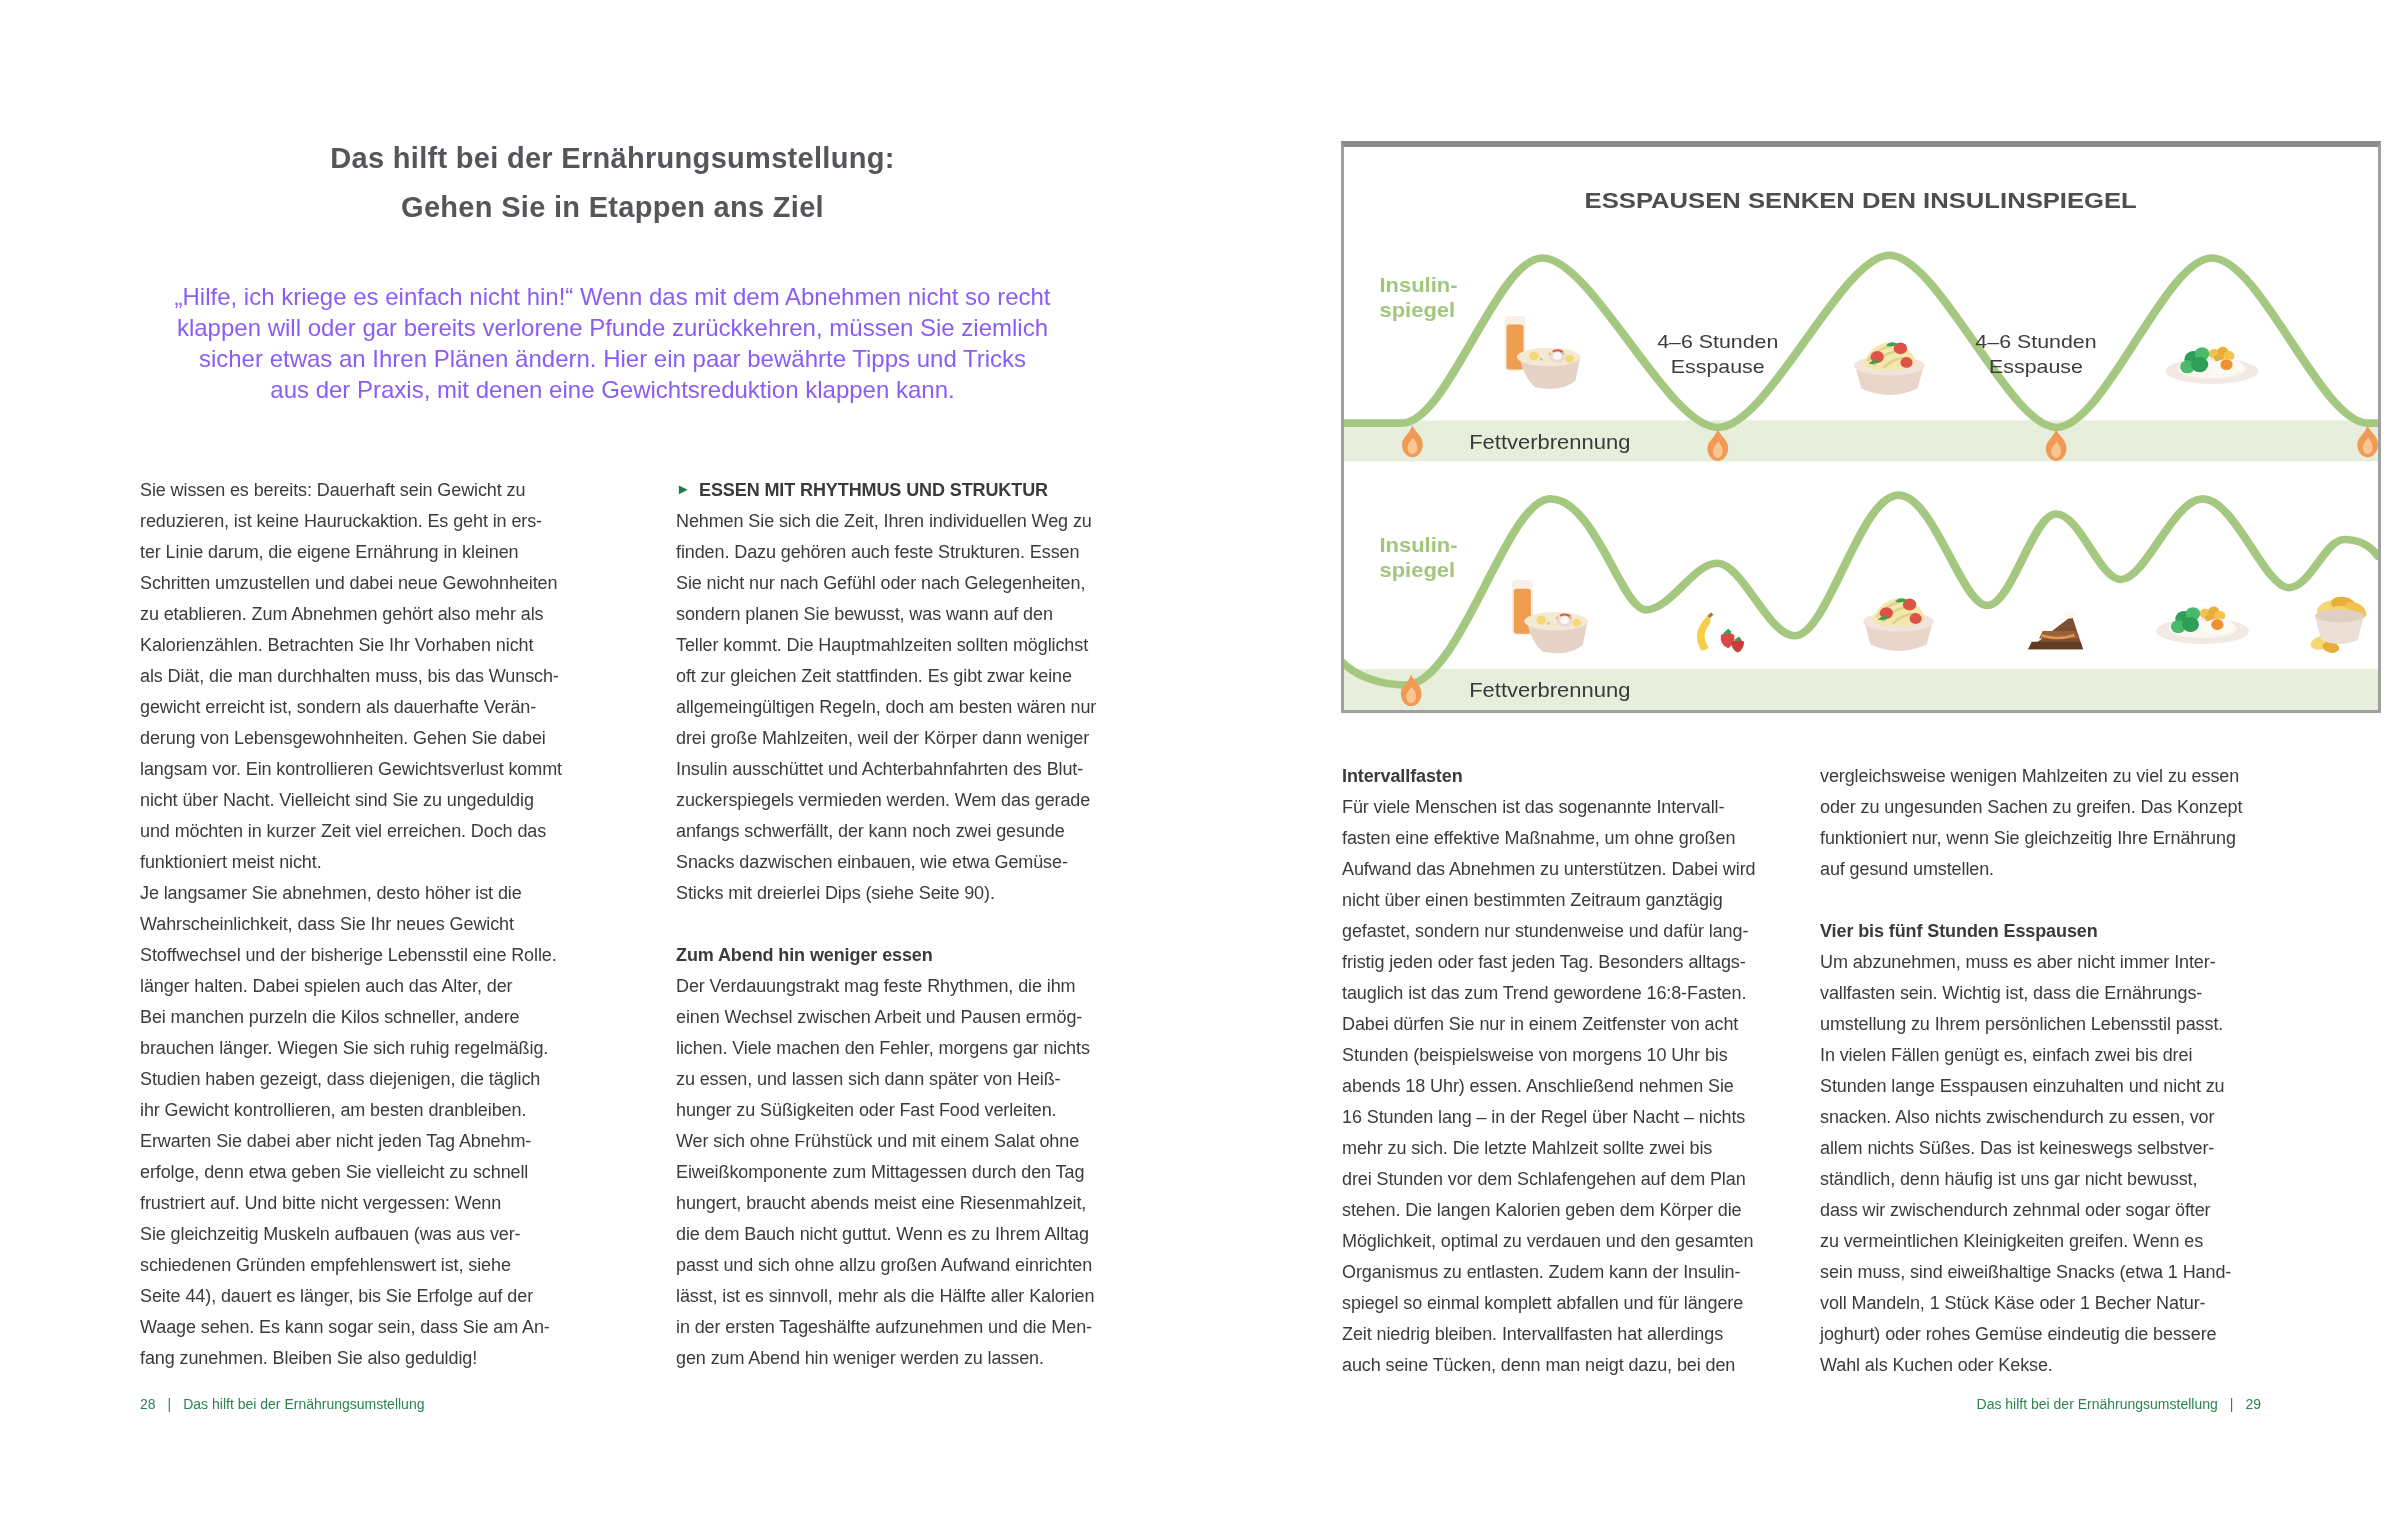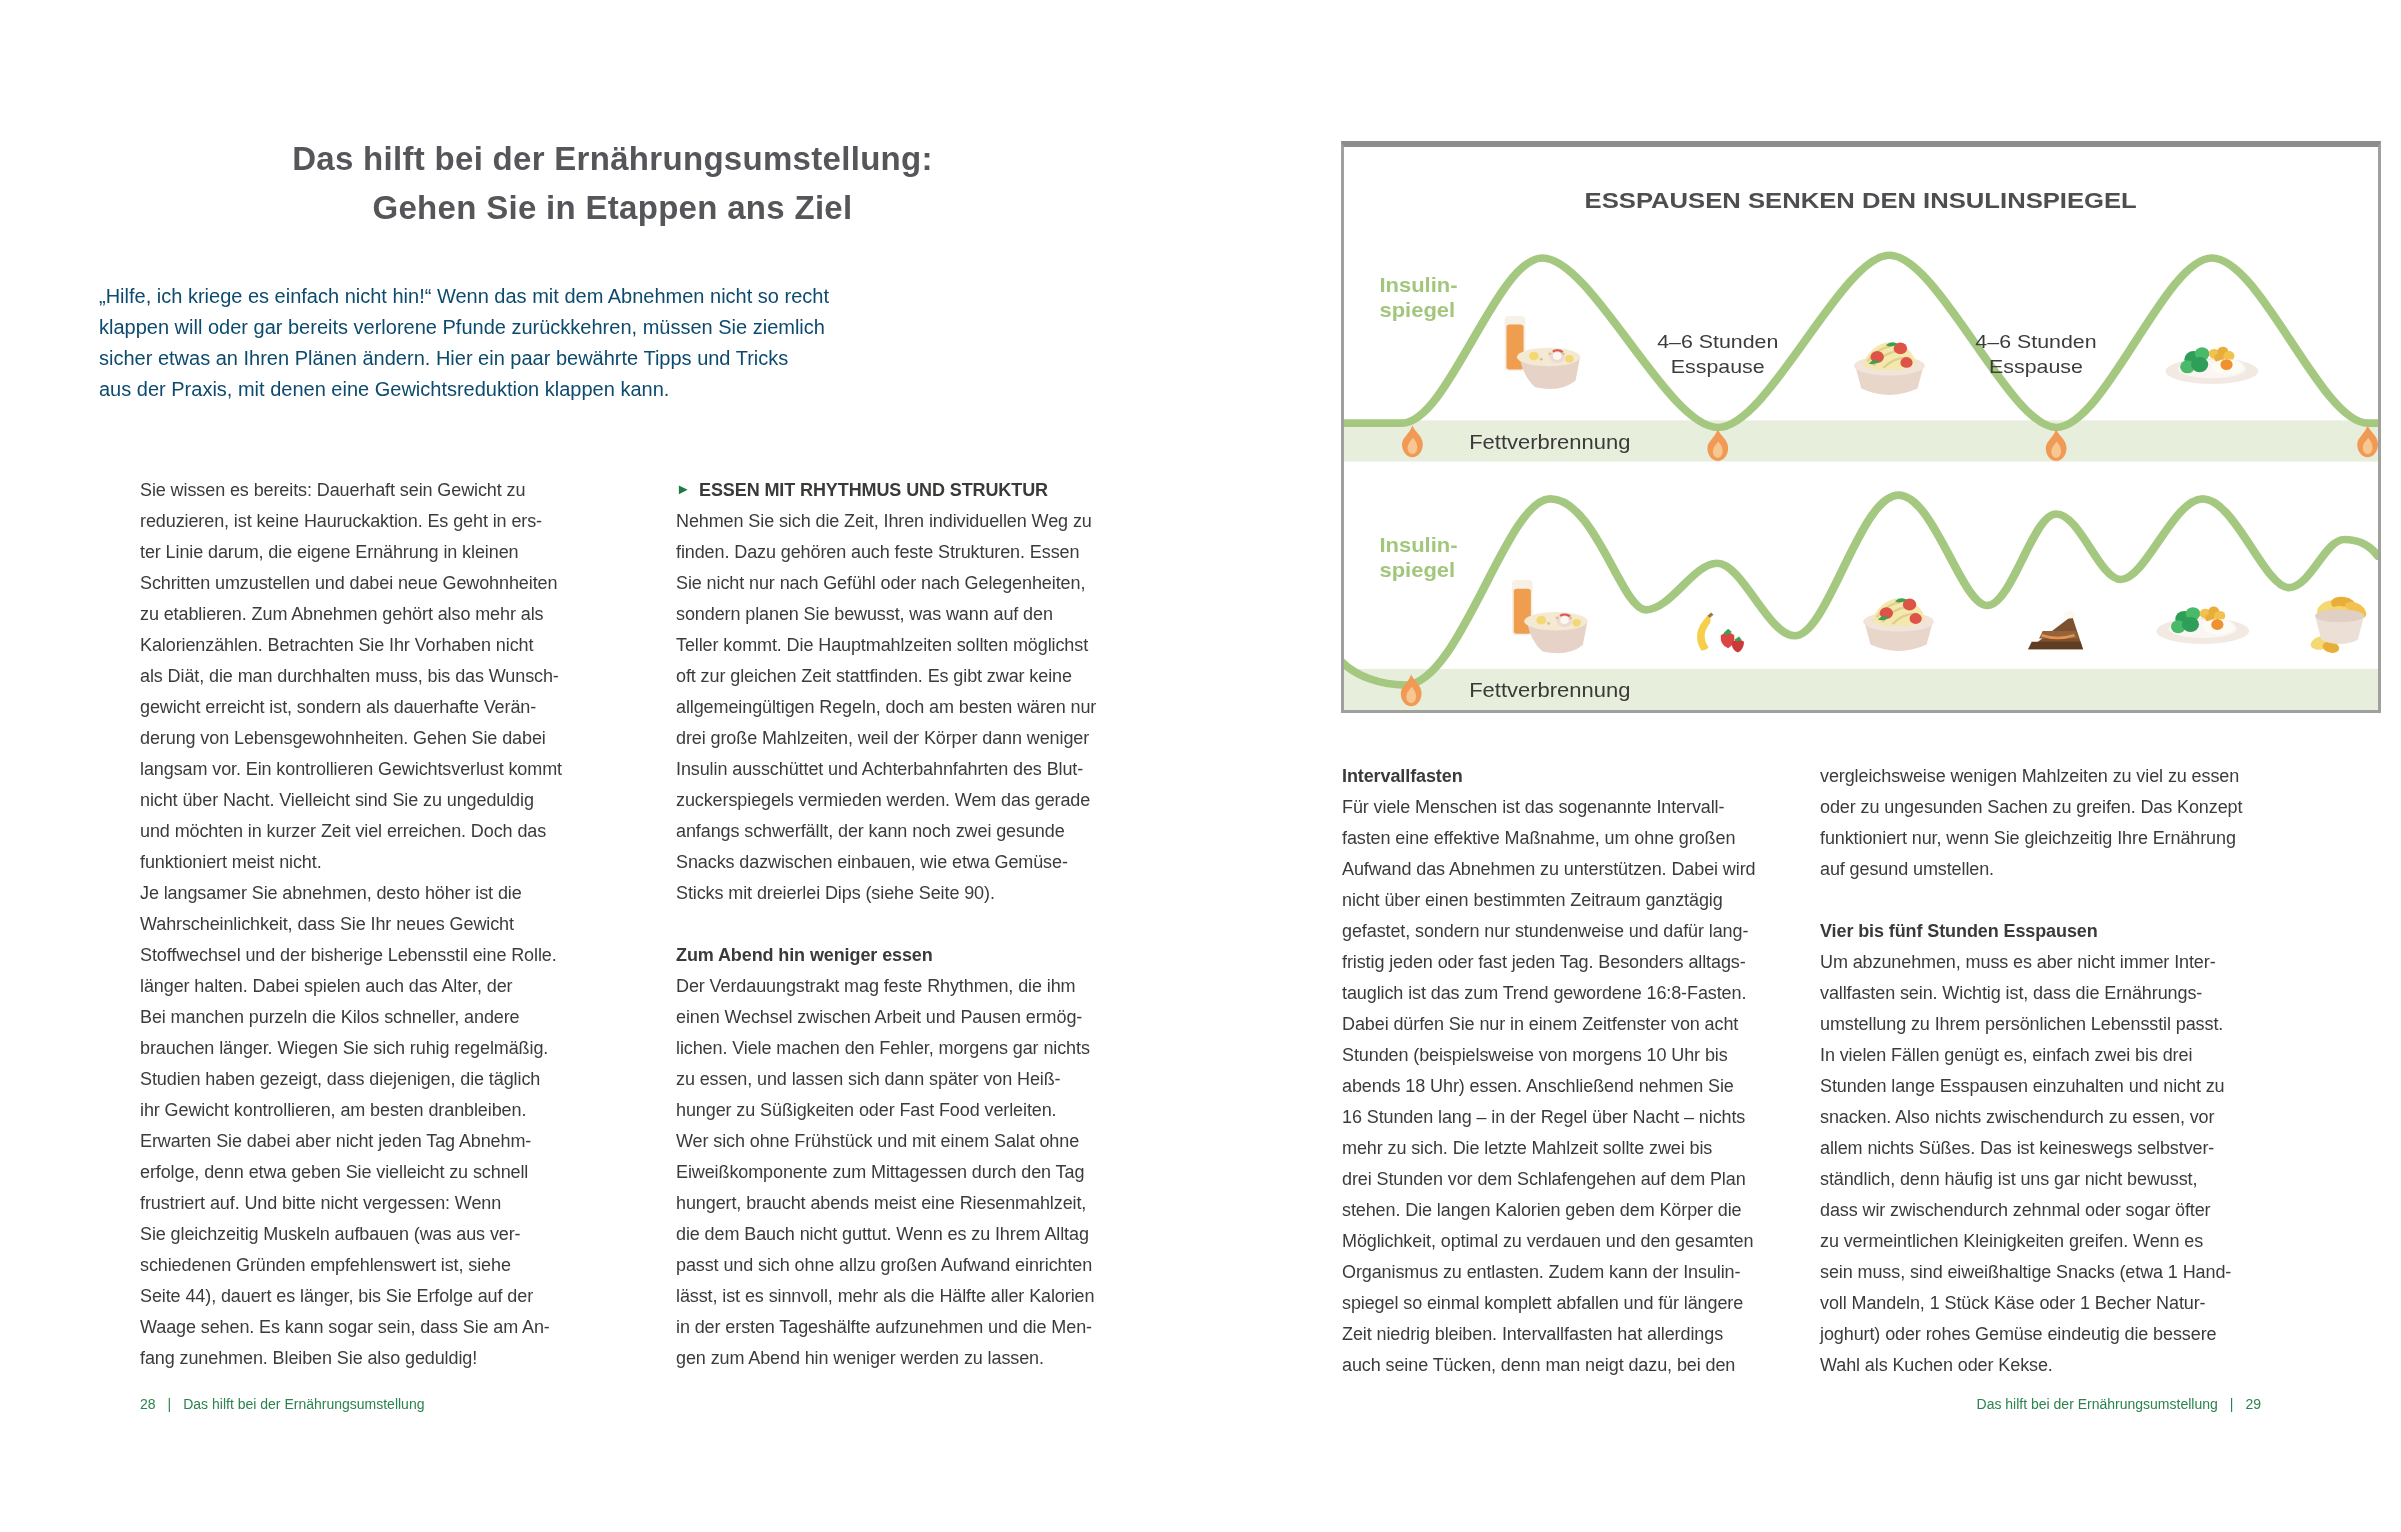--- a/index.html
+++ b/index.html
@@ -3,25 +3,25 @@
 <meta charset="utf-8">
 <style>
   html,body{margin:0;padding:0;background:#ffffff;}
   #spread{
     position:relative;width:2401px;height:1533px;background:#ffffff;
     font-family:"Liberation Sans",sans-serif;color:#3b3b3a;overflow:hidden;
   }
   
   .page-title{
     position:absolute;left:72px;top:134px;width:1081px;text-align:center;
-    font-weight:bold;color:#55565a;font-size:33px;line-height:49px;letter-spacing:0.3px;
+    font-weight:bold;color:#55565a;font-size:29px;line-height:49px;letter-spacing:0.3px;
   }
   .intro{
-    position:absolute;left:99px;top:281px;width:1027px;
-    color:#0c4a6e;font-size:20px;line-height:31px;
+    position:absolute;left:99px;top:281px;width:1027px;text-align:center;
+    color:#8b5cf6;font-size:24px;line-height:31px;
   }
   .intro div{height:31px;}
   
   .textcol{position:absolute;width:487px;font-size:18px;letter-spacing:-0.1px;color:#3b3b3a;}
   .textcol .line{height:31px;line-height:31px;white-space:nowrap;}
   .textcol .line.bold{font-weight:bold;color:#3a3a39;}
   .arrow-icon{color:#1e7a46;font-size:14.6px;margin-right:8.7px;position:relative;top:-1.6px;}
   #col1{left:140px;top:475px;}
   #col2{left:632px;top:475px;margin-left:44px;}
   #col3{left:1342px;top:761px;}

